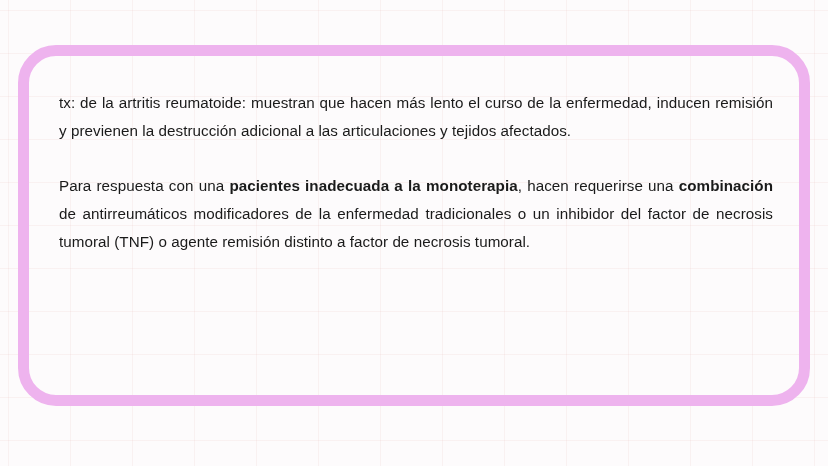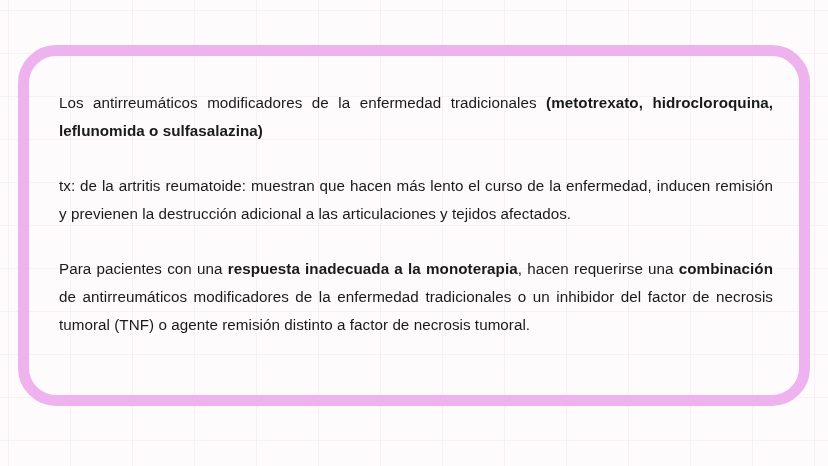--- a/index.html
+++ b/index.html
@@ -66,21 +66,20 @@
 </style>
 </head>
 <body>
 
 <div class="slide">
   <div class="grid-bg"></div>
 
   <div class="card">
     <div class="card-inner">
 
-      <p class="para"><span>Los antirreumáticos modificadores de la enfermedad tradicionales </span><b>(metotrexato, hidrocloroquina, leflunomida o sulfasalazina)</b></p>
 
       <p class="para"><span> tx: de la artritis reumatoide: muestran que hacen más lento el curso de la enfermedad, inducen remisión y previenen la destrucción adicional a las articulaciones y tejidos afectados.</span></p>
 
-      <p class="para"><span>Para pacientes con una </span><b>respuesta inadecuada a la monoterapia</b><span>, hacen requerirse una </span><b>combinación</b><span> de antirreumáticos modificadores de la enfermedad tradicionales o un inhibidor del factor de necrosis tumoral (TNF) o agente remisión distinto a factor de necrosis tumoral.</span></p>
+      <p class="para"><span>Para respuesta con una </span><b>pacientes inadecuada a la monoterapia</b><span>, hacen requerirse una </span><b>combinación</b><span> de antirreumáticos modificadores de la enfermedad tradicionales o un inhibidor del factor de necrosis tumoral (TNF) o agente remisión distinto a factor de necrosis tumoral.</span></p>
 
     </div>
   </div>
 </div>
 
 </body></html>

